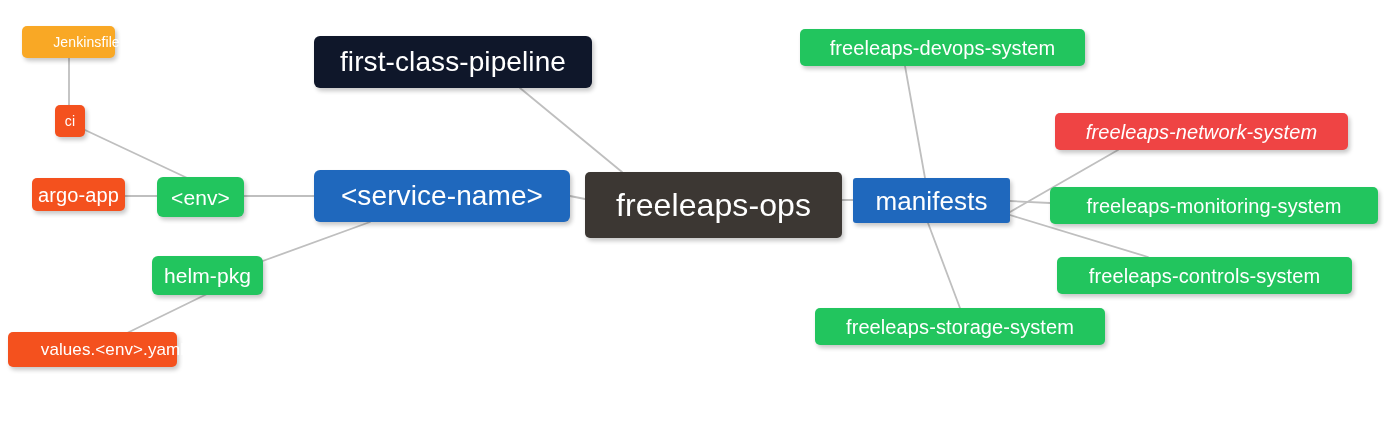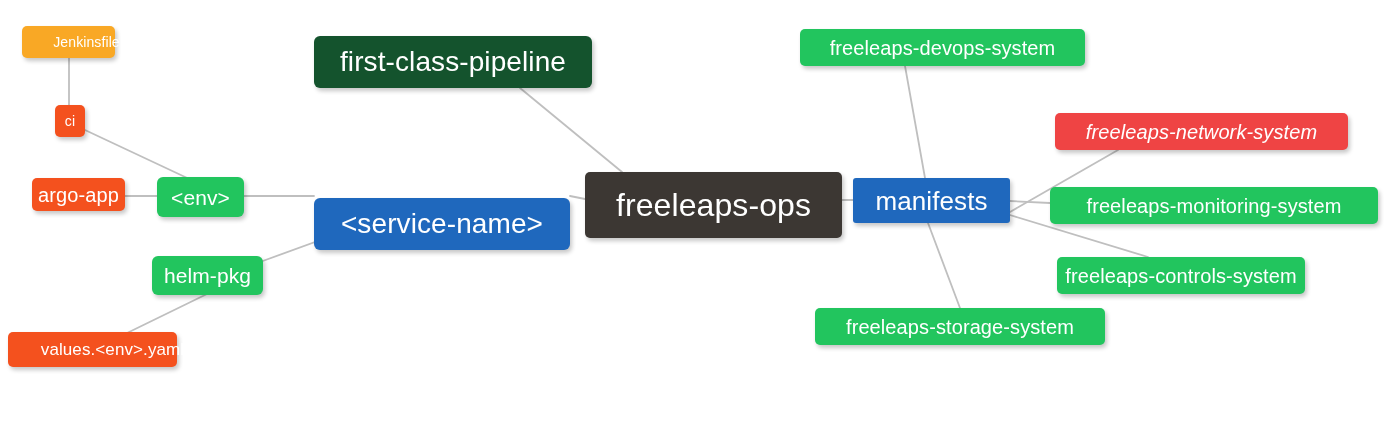--- a/index.html
+++ b/index.html
@@ -79,41 +79,41 @@
       </div>
       <div class="node" style="left: 8px; top: 332px; width: 169px; height: 35px; background: rgb(244, 81, 30); font-size: 17px; border-radius: 5px; padding-left: 40px;">
         <span>values.&lt;env&gt;.yaml</span>
       </div>
       <div class="node" style="left: 157px; top: 177px; width: 87px; height: 40px; background: rgb(34, 197, 94); font-size: 21px; border-radius: 6px;">
         <span>&lt;env&gt;</span>
       </div>
       <div class="node" style="left: 152px; top: 256px; width: 111px; height: 39px; background: rgb(34, 197, 94); font-size: 21px; border-radius: 6px;">
         <span>helm-pkg</span>
       </div>
-      <div class="node" style="left: 314px; top: 170px; width: 256px; height: 52px; background: rgb(31, 104, 189); font-size: 28px; border-radius: 6px; margin-top: 28px;">
+      <div class="node" style="left: 314px; top: 170px; width: 256px; height: 52px; background: rgb(31, 104, 189); font-size: 28px; border-radius: 6px;">
         <span>&lt;service-name&gt;</span>
       </div>
-      <div class="node" style="left: 314px; top: 36px; width: 278px; height: 52px; background: #14532d; font-size: 28px; border-radius: 6px;">
+      <div class="node" style="left: 314px; top: 36px; width: 278px; height: 52px; background: #0f172a; font-size: 28px; border-radius: 6px;">
         <span>first-class-pipeline</span>
       </div>
       <div class="node root" style="left: 585px; top: 172px; width: 257px; height: 66px; background: rgb(60, 55, 51); font-size: 32px; border-radius: 5px;">
         <span>freeleaps-ops</span>
       </div>
       <div class="node" style="left: 853px; top: 178px; width: 157px; height: 45px; background: rgb(31, 104, 189); font-size: 26px; border-radius: 3px;">
         <span>manifests</span>
       </div>
       <div class="node" style="left: 800px; top: 29px; width: 285px; height: 37px; background: rgb(34, 197, 94); font-size: 20px; border-radius: 5px;">
         <span>freeleaps-devops-system</span>
       </div>
       <div class="node" style="left: 1055px; top: 113px; width: 293px; height: 37px; background: #ef4444; font-size: 20px; border-radius: 5px; font-style: italic;">
         <span>freeleaps-network-system</span>
       </div>
       <div class="node" style="left: 1050px; top: 187px; width: 328px; height: 37px; background: rgb(34, 197, 94); font-size: 20px; border-radius: 5px;">
         <span>freeleaps-monitoring-system</span>
       </div>
-      <div class="node" style="left: 1057px; top: 257px; width: 248px; height: 37px; background: rgb(34, 197, 94); font-size: 20px; border-radius: 5px;">
+      <div class="node" style="left: 1057px; top: 257px; width: 295px; height: 37px; background: rgb(34, 197, 94); font-size: 20px; border-radius: 5px;">
         <span>freeleaps-controls-system</span>
       </div>
       <div class="node" style="left: 815px; top: 308px; width: 290px; height: 37px; background: rgb(34, 197, 94); font-size: 20px; border-radius: 5px;">
         <span>freeleaps-storage-system</span>
       </div>
     </div>
 </div>
 
 </body></html>

